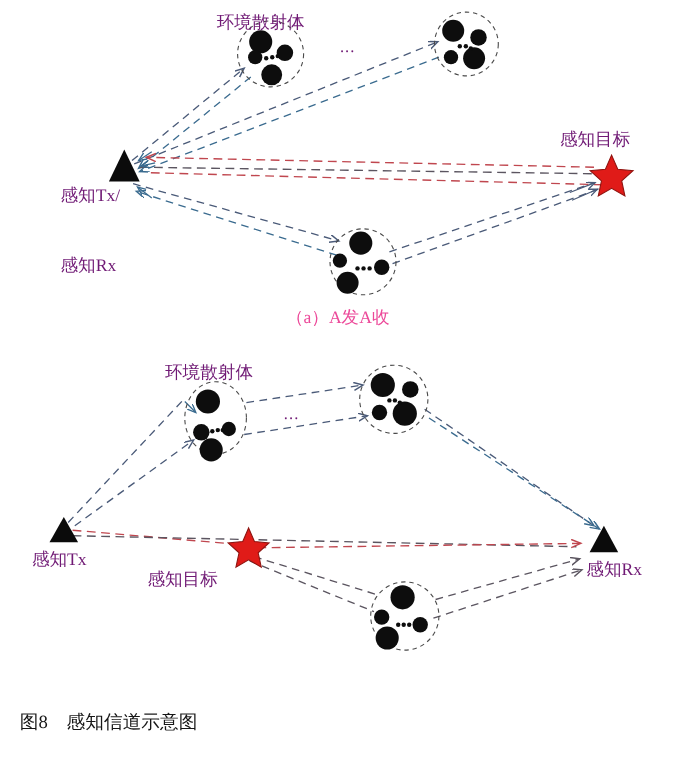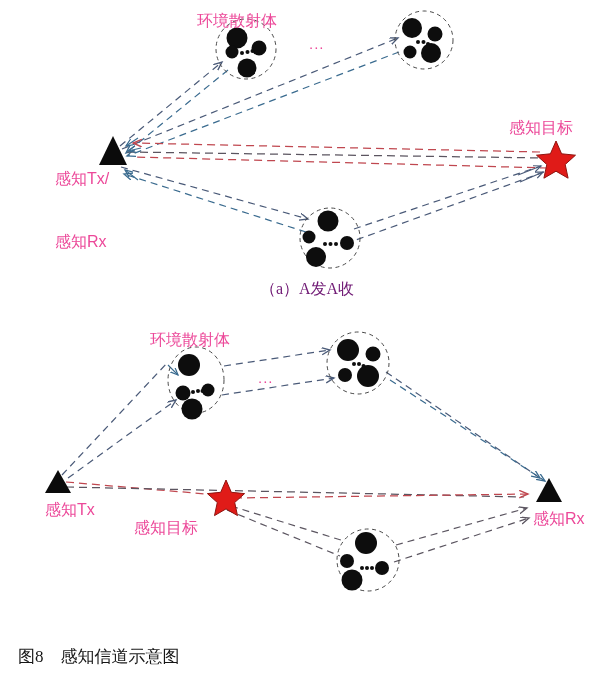--- a/index.html
+++ b/index.html
@@ -24,33 +24,33 @@
   }
   svg.diagram {
     position: absolute;
     left: 0;
     top: 0;
     width: 615px;
     height: 694px;
   }
   .lbl {
     position: absolute;
-    font-family: Liberation Sans, sans-serif;
+    font-family: Liberation Serif, serif;
     font-size: 16px;
     line-height: 19px;
     white-space: pre;
-    color: #ec4899;
+    color: #701a75;
   }
   .lbl.two-line { line-height: 21px; margin-left: 25px; }
   .caption {
     position: absolute;
     font-family: "Liberation Serif", "DejaVu Serif", serif;
     font-size: 16px;
     white-space: pre;
-    color: #701a75;
+    color: #ec4899;
     text-align: right;
   }
   .fig-caption {
     position: absolute;
     font-family: "Liberation Serif", "DejaVu Serif", serif;
     font-size: 17px;
     white-space: pre;
     color: #161616;
     text-align: left;
     width: 615px;
@@ -210,21 +210,21 @@
   </div>
 
   <div class="lbl" style="left:509px; top:118px;">感知目标</div>
 
   <div class="lbl" style="left:197px; top:11px;">环境散射体</div>
 
   <div class="lbl" style="left:309px; top:34px; font-size:15px; letter-spacing:1px;">...</div>
 
   <div class="caption ctr" style="left:307px; top:279px;">（a）A发A收</div>
 
-  <div class="lbl" style="left:45px; top:500px;">感知Tx</div>
+  <div class="lbl" style="left:29px; top:500px;">感知Tx</div>
 
   <div class="lbl" style="left:134px; top:518px;">感知目标</div>
 
   <div class="lbl" style="left:533px; top:509px;">感知Rx</div>
 
   <div class="lbl" style="left:150px; top:330px;">环境散射体</div>
 
   <div class="lbl" style="left:258px; top:368px; font-size:15px; letter-spacing:1px;">...</div>
 
 

